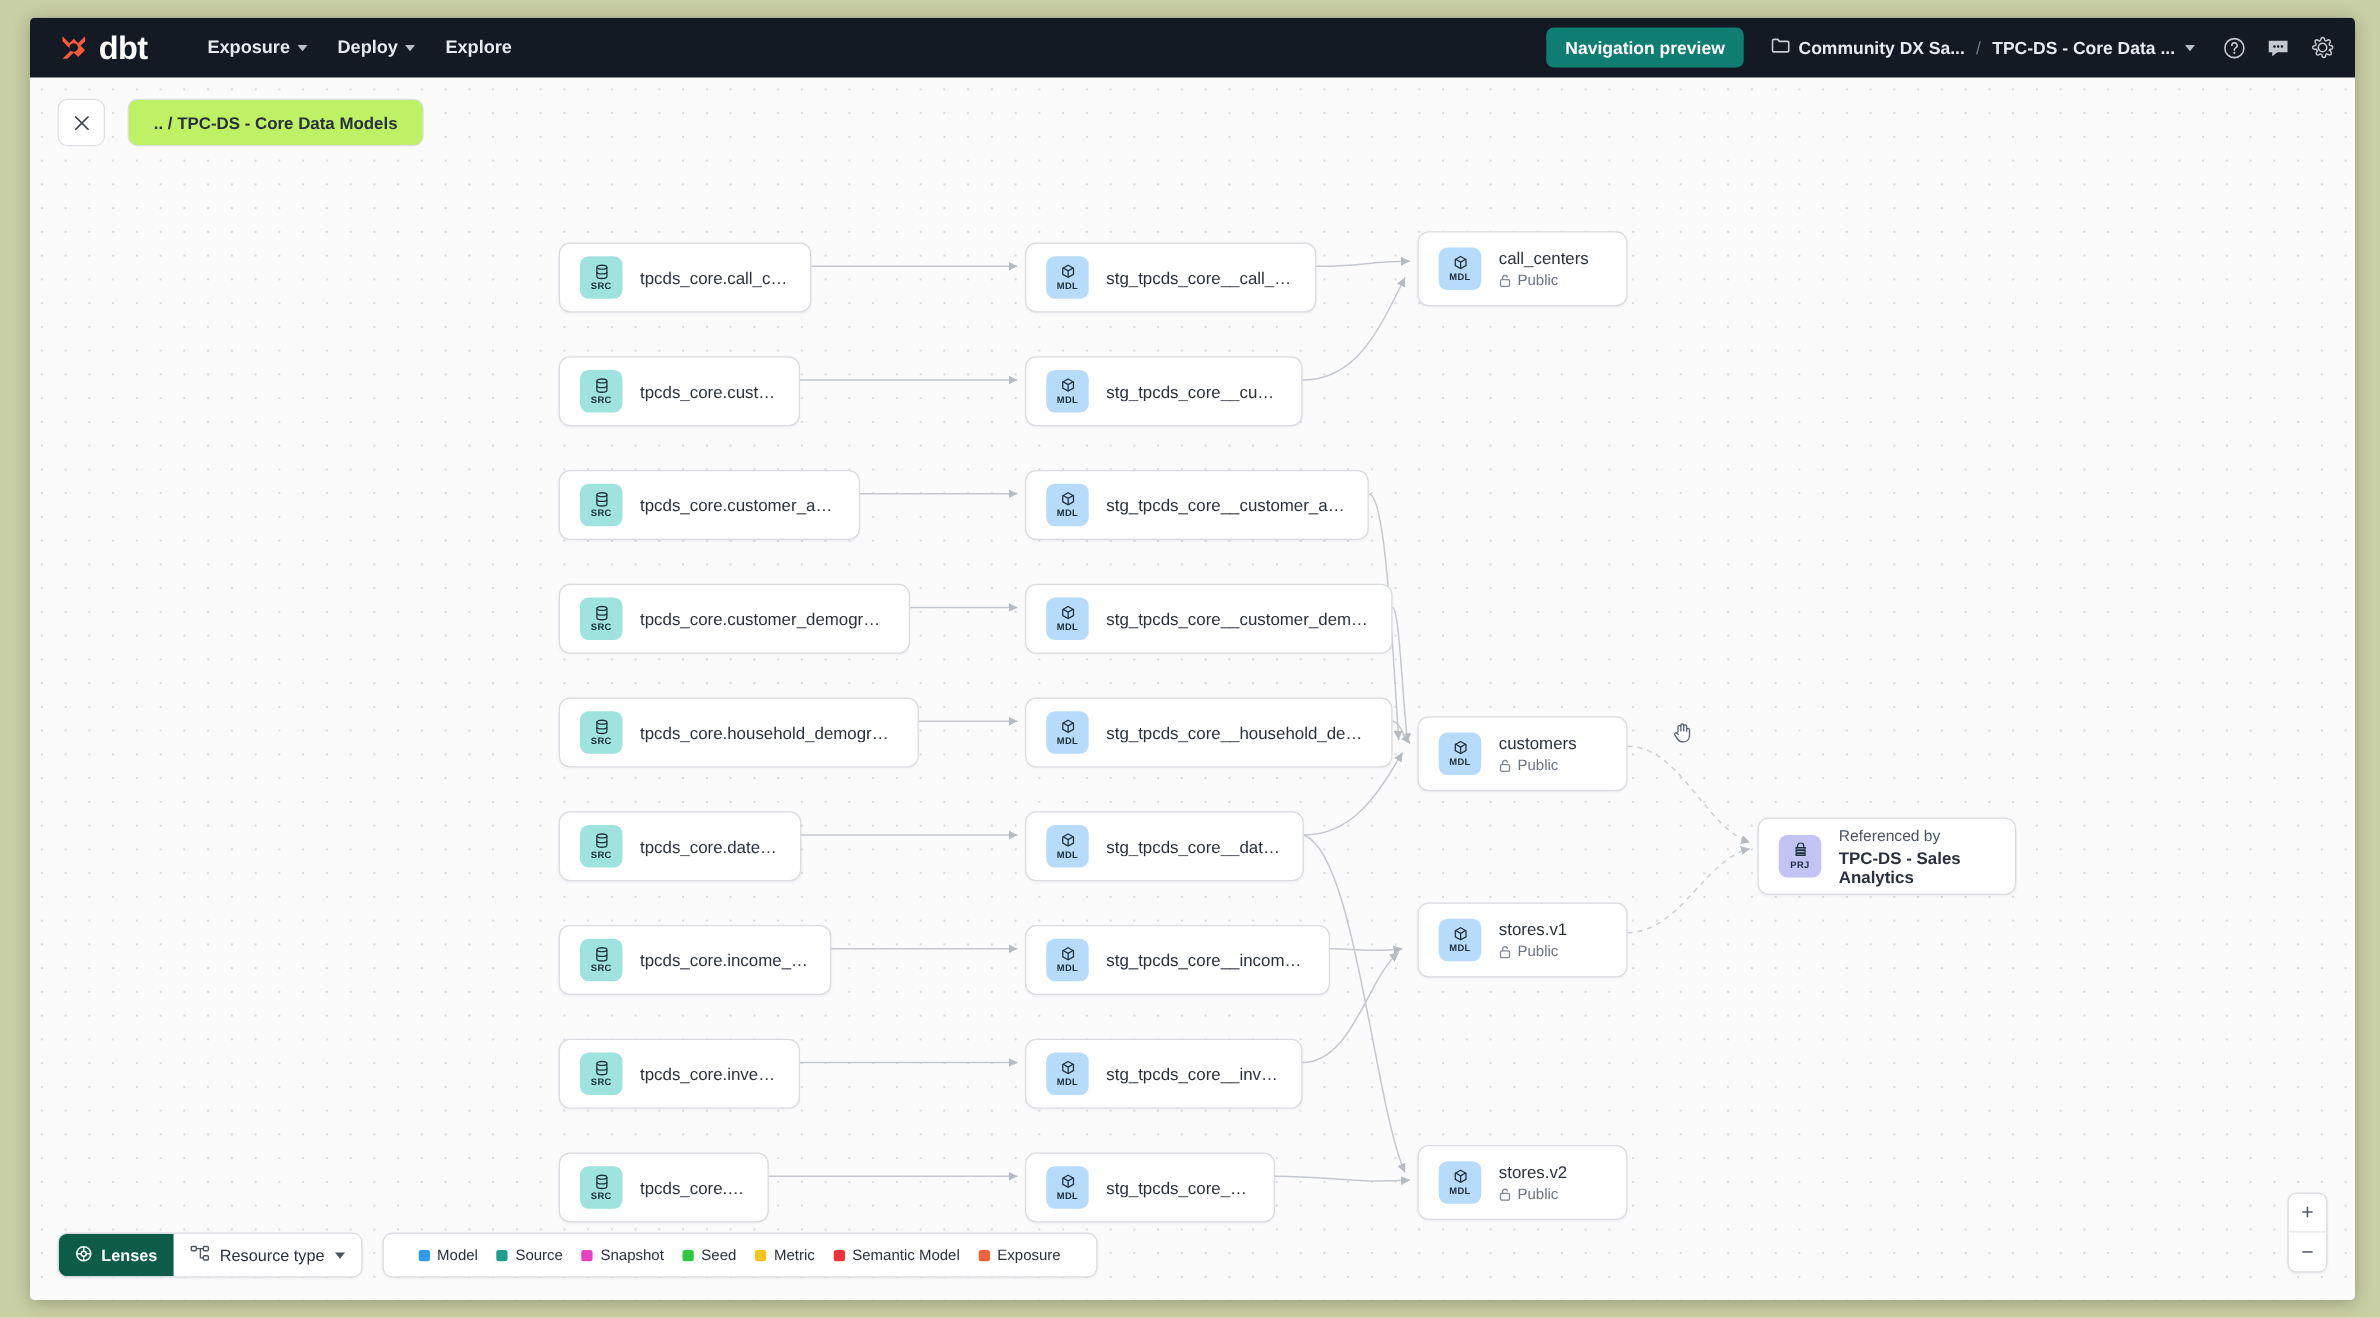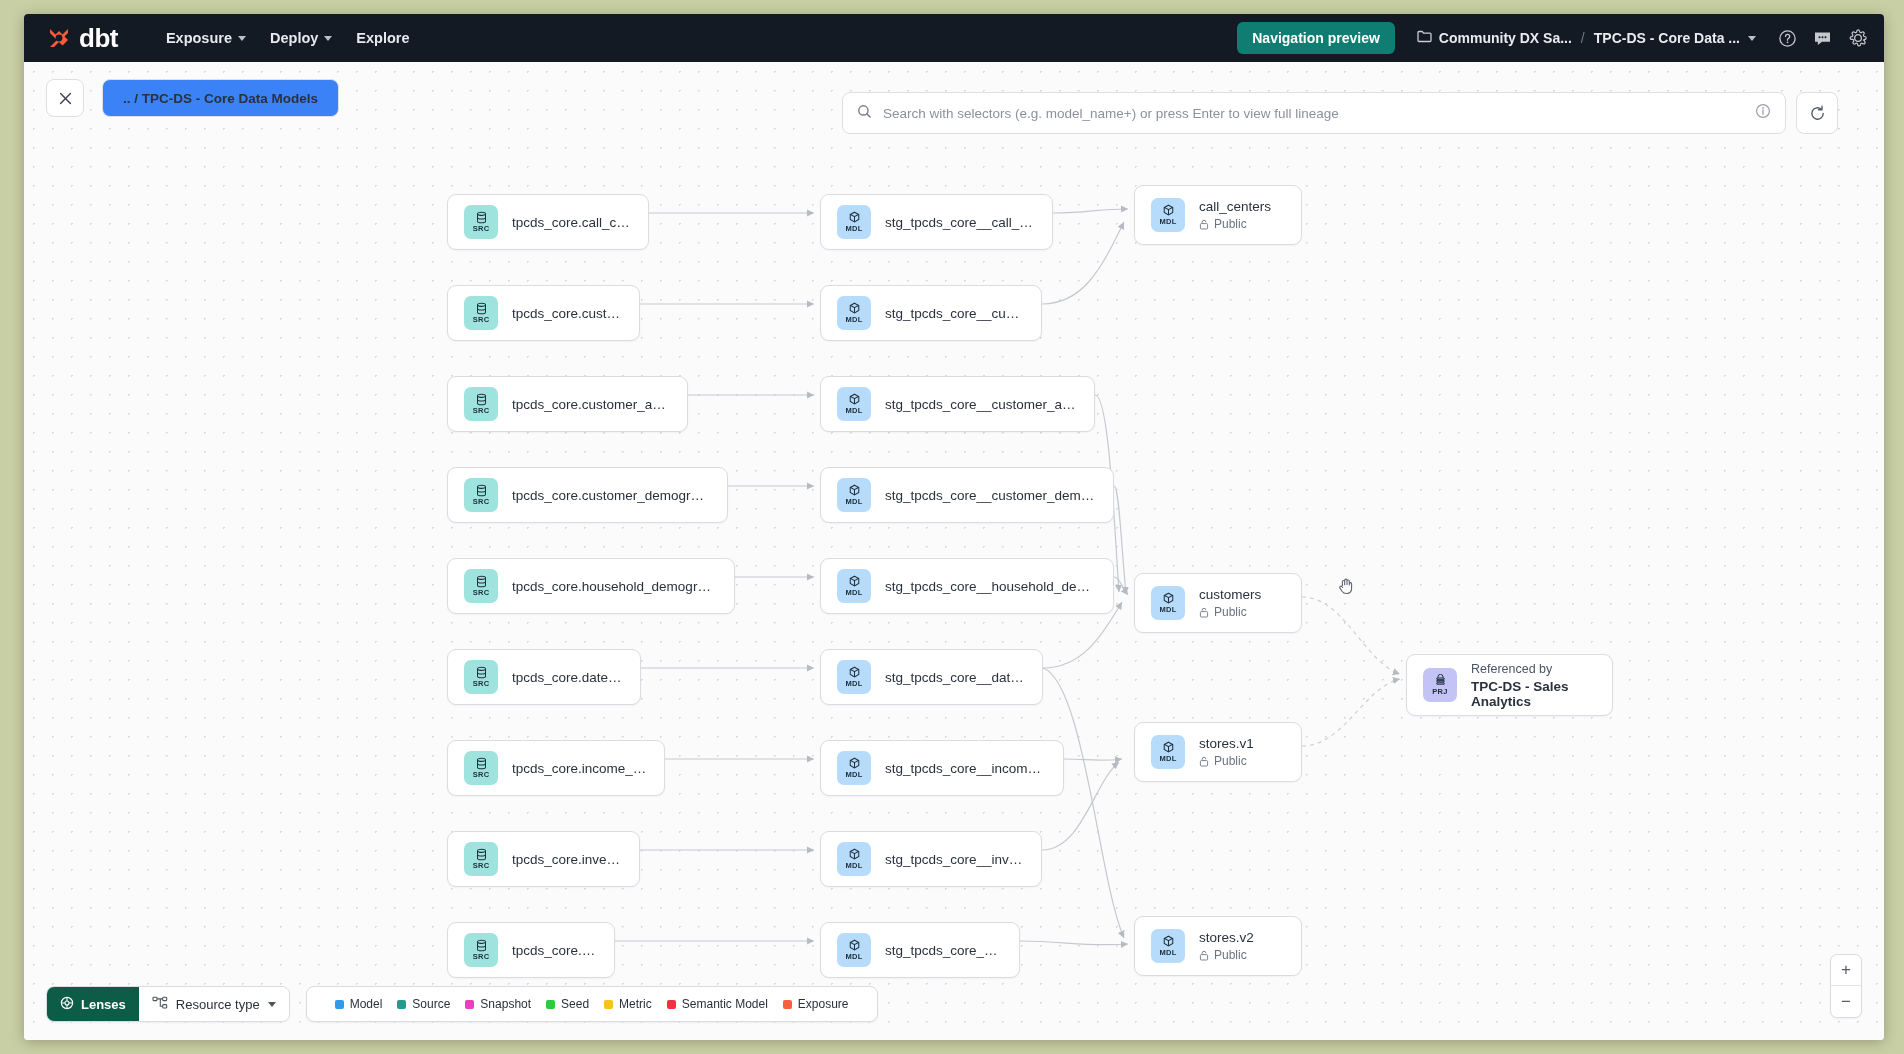--- a/index.html
+++ b/index.html
@@ -59,21 +59,21 @@
     background: transparent; z-index:30;
     display:flex; align-items:center; padding: 0 22px;
   }
   .close-btn {
     width:38px; height:38px; border:1px solid #dcdfe4; border-radius:8px;
     background:#fff; display:flex; align-items:center; justify-content:center;
     cursor:pointer; flex:none;
   }
   .bc-chip {
     margin-left: 18px; height:38px; border:1px solid #dcdfe4; border-radius:8px;
-    background:#3b82f6; display:flex; align-items:center; padding: 0 20px;
+    background:#bef264; display:flex; align-items:center; padding: 0 20px;
     font-size:13.5px; color:#2a313c; font-weight:600; cursor:pointer; flex:none;
   }
   .search-wrap {
     position:absolute; left: 818px; top: 78px; width: 996px; height:42px;
     display:flex; align-items:center; gap:10px;
   }
   .search-box {
     flex:1; height:42px; background:#fff; border:1px solid #dcdfe4; border-radius:8px;
     display:flex; align-items:center; padding: 0 14px; gap:11px; cursor:text;
   }
@@ -552,44 +552,20 @@
 
   <div class="subhead">
     <div class="close-btn">
       <svg width="15" height="15" viewBox="0 0 15 15">
           <path d="M2.6 2.6l9.8 9.8M12.4 2.6l-9.8 9.8" stroke="#3a4048" stroke-width="1.4" stroke-linecap="round"></path>
         </svg>
     </div>
     <div class="bc-chip">.. / TPC-DS - Core Data Models</div>
   </div>
 
-  <div class="search-wrap">
-    <div class="search-box">
-      <span>
-        <svg width="15" height="15" viewBox="0 0 15 15">
-            <circle cx="6.4" cy="6.4" r="4.6" fill="none" stroke="#767d87" stroke-width="1.4"></circle>
-            <path d="M9.9 9.9l3.2 3.2" stroke="#767d87" stroke-width="1.4" stroke-linecap="round"></path>
-          </svg>
-      </span>
-      <input class="search-input" type="text" placeholder="Search with selectors (e.g. model_name+) or press Enter to view full lineage" style="">
-      <span>
-        <svg width="16" height="16" viewBox="0 0 16 16">
-            <circle cx="8" cy="8" r="6.4" fill="none" stroke="#9aa0a9" stroke-width="1.2"></circle>
-            <path d="M8 7v4.2" stroke="#9aa0a9" stroke-width="1.3" stroke-linecap="round"></path>
-            <circle cx="8" cy="4.9" r=".85" fill="#9aa0a9"></circle>
-          </svg>
-      </span>
-    </div>
-    <div class="refresh-btn">
-      <svg width="17" height="17" viewBox="0 0 17 17">
-        <path d="M14.2 8.5a5.7 5.7 0 11-1.9-4.25" fill="none" stroke="#555c66" stroke-width="1.4" stroke-linecap="round"></path>
-        <path d="M13 1.3v3.5h-3.5" fill="none" stroke="#555c66" stroke-width="1.4" stroke-linecap="round" stroke-linejoin="round"></path>
-      </svg>
-    </div>
-  </div>
 
   <div class="bottombar">
     <div class="lenses-group">
       <div class="lenses-btn">
         <span>
           <svg width="14" height="14" viewBox="0 0 14 14">
               <circle cx="7" cy="7" r="5.6" fill="none" stroke="#ffffff" stroke-width="1.2"></circle>
               <circle cx="7" cy="7" r="2" fill="none" stroke="#ffffff" stroke-width="1.1"></circle>
               <path d="M7 1.4v3.6M7 9v3.6M1.4 7h3.6M9 7h3.6" stroke="#ffffff" stroke-width="1.05"></path>
             </svg>

